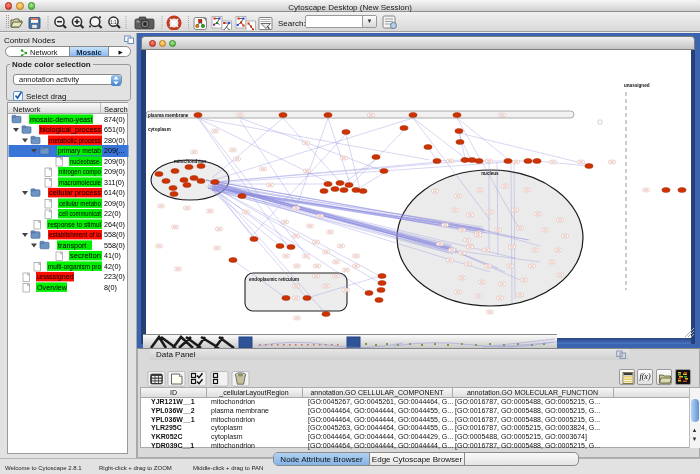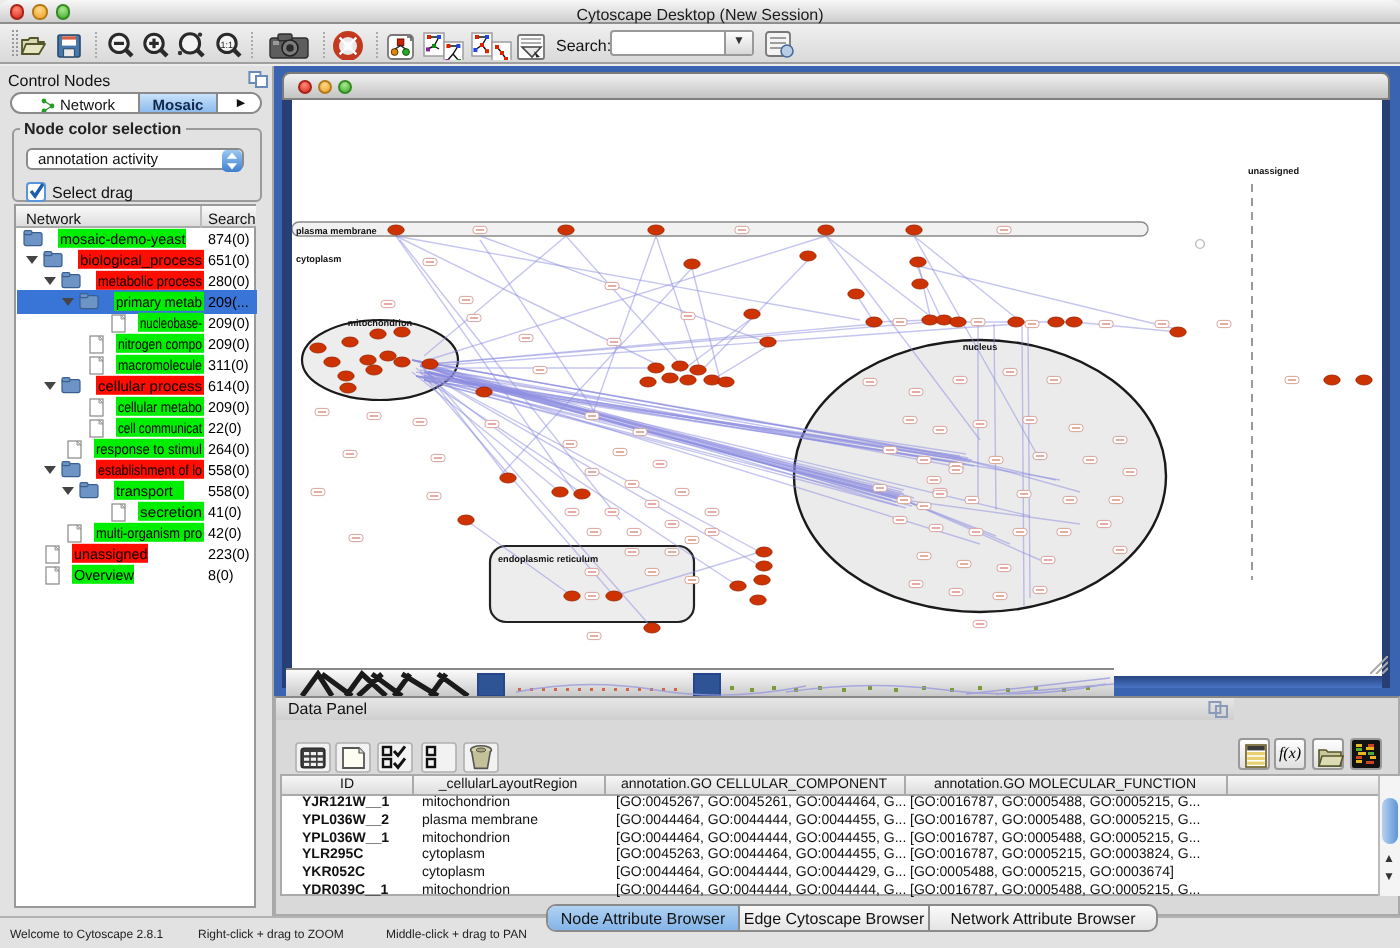--- a/index.html
+++ b/index.html
@@ -913,21 +913,21 @@
   </g>
   <g stroke="#9a9ade" stroke-width="0.7" fill="none" opacity="0.8">
    <path d="M115 11 Q150 4 185 10 T260 8"></path>
    <path d="M250 11 Q290 5 330 10 T410 7"></path>
    <path d="M340 12 L412 4 M355 12 L414 7"></path>
   </g>
  </svg>
 </div>
 
 <div class="abs" style="left:137px;top:348px;width:563px;height:110px;background:#d9d9d9;border:1px solid #aaa;border-top:1px solid #888">
- <div class="abs" style="left:0;top:0;width:479px;height:11px;background:linear-gradient(#e6e6e6,#cfcfcf)">
+ <div class="abs" style="left:12px;top:0;width:479px;height:11px;background:linear-gradient(#e6e6e6,#cfcfcf)">
    <div class="abs" style="left:6px;top:1px;font-size:8px;color:#111">Data Panel</div>
    <svg class="abs" style="right:3px;top:1px" width="10" height="9" viewBox="0 0 10 9">
      <rect x="0.7" y="1" width="5.5" height="5.5" fill="none" stroke="#8a9ab8" stroke-width="1"></rect>
      <rect x="4" y="3" width="5.5" height="5.5" fill="none" stroke="#8a9ab8" stroke-width="1"></rect>
    </svg>
  </div>
  <svg class="abs" style="left:5px;top:19px" width="120" height="22" viewBox="0 0 120 22">
   <g fill="none" stroke="#b0b0b0" stroke-width="0.8">
    <rect x="5" y="3.5" width="17" height="14.5" rx="1.5" fill="#f2f2f2"></rect>
    <rect x="25" y="3.5" width="17" height="14.5" rx="1.5" fill="#f2f2f2"></rect>
@@ -1058,19 +1058,18 @@
      <div class="abs" style="left:1px;top:11px;width:8px;height:23px;background:linear-gradient(90deg,#b6d2f0,#5f94d6);border-radius:4px"></div>
      <div class="abs" style="left:0;top:39px;width:9px;height:10px;font-size:6px;text-align:center;color:#333">▲</div>
      <div class="abs" style="left:0;top:48px;width:9px;height:10px;font-size:6px;text-align:center;color:#333">▼</div>
    </div>
  </div>
 </div>
 
 <div class="abs" style="left:273px;top:452px;width:306px;height:14px;display:flex;z-index:8;border:1px solid #8a8a8a;border-radius:5px;overflow:hidden;background:linear-gradient(#fafafa,#e4e4e4)">
   <div style="width:96px;background:linear-gradient(#b0d2f2,#84b4e8);border-right:1px solid #8a8a8a;font-size:8px;text-align:center;line-height:13px;color:#111">Node Attribute Browser</div>
   <div style="width:95px;border-right:1px solid #8a8a8a;font-size:8px;text-align:center;line-height:13px;color:#111">Edge Cytoscape Browser</div>
-  <div style="flex:1;font-size:8px;text-align:center;line-height:13px;color:#111">Network Attribute Browser</div>
 </div>
 <div class="abs" style="left:0;top:458px;width:700px;height:16px;background:#e2e2e2;border-top:1px solid #b2b2b2">
   <div class="abs" style="left:5px;top:6px;font-size:6px;color:#222">Welcome to Cytoscape 2.8.1</div>
   <div class="abs" style="left:99px;top:6px;font-size:6px;color:#222">Right-click + drag to ZOOM</div>
   <div class="abs" style="left:193px;top:6px;font-size:6px;color:#222">Middle-click + drag to PAN</div>
 </div>
 
 </body></html>

